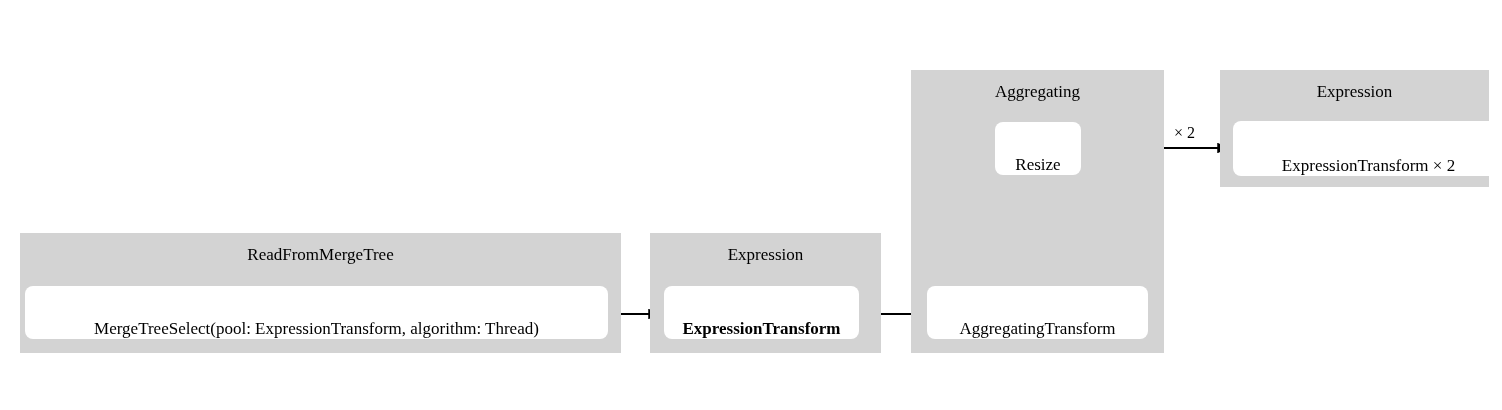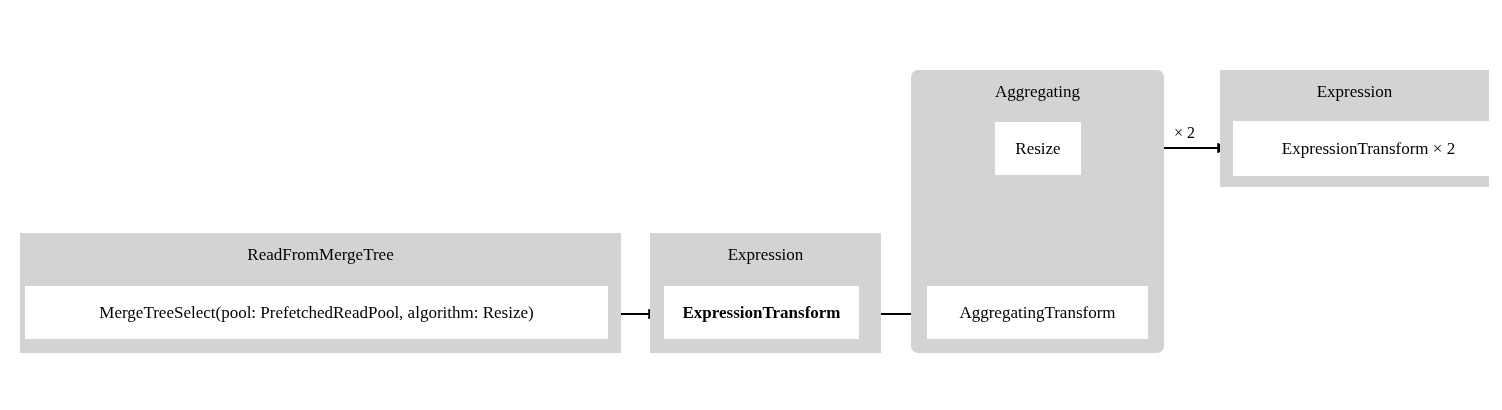--- a/index.html
+++ b/index.html
@@ -39,23 +39,24 @@
     line-height: 20px;
     white-space: nowrap;
     color: #000000;
   }
 
   
   .node {
     position: absolute;
     background: #ffffff;
     display: flex;
-    align-items: center;
+    align-items: flex-end;
     justify-content: center;
     box-sizing: border-box;
+    border-radius: 8px;
   }
   .node-label {
     font-size: 17px;
     line-height: 20px;
     white-space: nowrap;
     color: #000000;
   }
 
   
   .edge-svg {
@@ -101,31 +102,31 @@
 
     <g>
       <line x1="1081" y1="148" x2="1227" y2="148" stroke="#000000" stroke-width="1.8" marker-end="url(#arrowhead)"></line>
     </g>
   </svg>
 
   <div class="cluster" style="left:20px; top:233px; width:601px; height:120px;">
     <div class="cluster-title" style="top:12px;font-family:Liberation Serif, serif;">ReadFromMergeTree</div>
   </div>
   <div class="node" style="left:25px; top:286px; width:583px; height:53px;">
-    <span class="node-label">MergeTreeSelect(pool: PrefetchedReadPool, algorithm: Resize)</span>
+    <span class="node-label">MergeTreeSelect(pool: ExpressionTransform, algorithm: Thread)</span>
   </div>
 
   <div class="cluster" style="left:650px; top:233px; width:231px; height:120px;">
     <div class="cluster-title" style="top:12px;">Expression</div>
   </div>
   <div class="node" style="left:664px; top:286px; width:195px; height:53px;font-weight:bold;">
     <span class="node-label">ExpressionTransform</span>
   </div>
 
-  <div class="cluster" style="left:911px; top:70px; width:253px; height:283px;border-radius:7px;">
+  <div class="cluster" style="left:911px; top:70px; width:253px; height:283px;">
     <div class="cluster-title" style="top:12px;">Aggregating</div>
   </div>
   <div class="node" style="left:927px; top:286px; width:221px; height:53px;">
     <span class="node-label">AggregatingTransform</span>
   </div>
   <div class="node" style="left:995px; top:122px; width:86px; height:53px;">
     <span class="node-label">Resize</span>
   </div>
 
   <div class="cluster" style="left:1220px; top:70px; width:269px; height:117px;">

